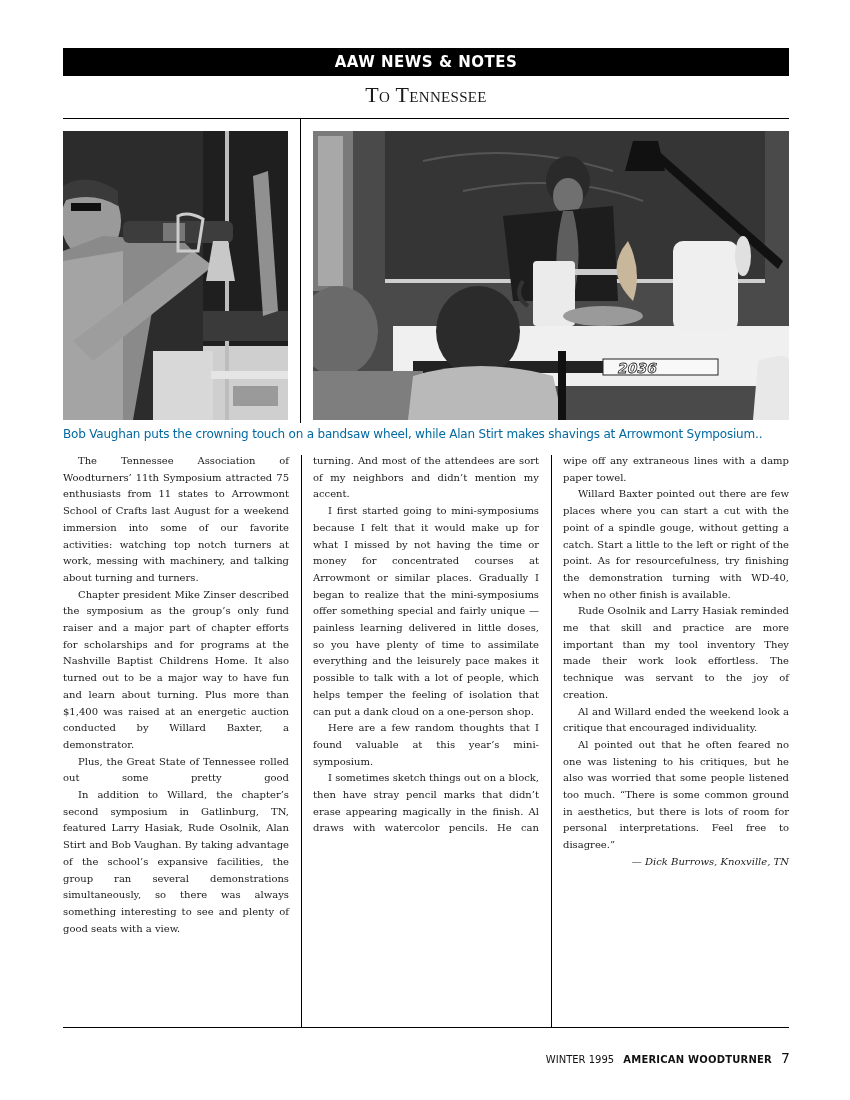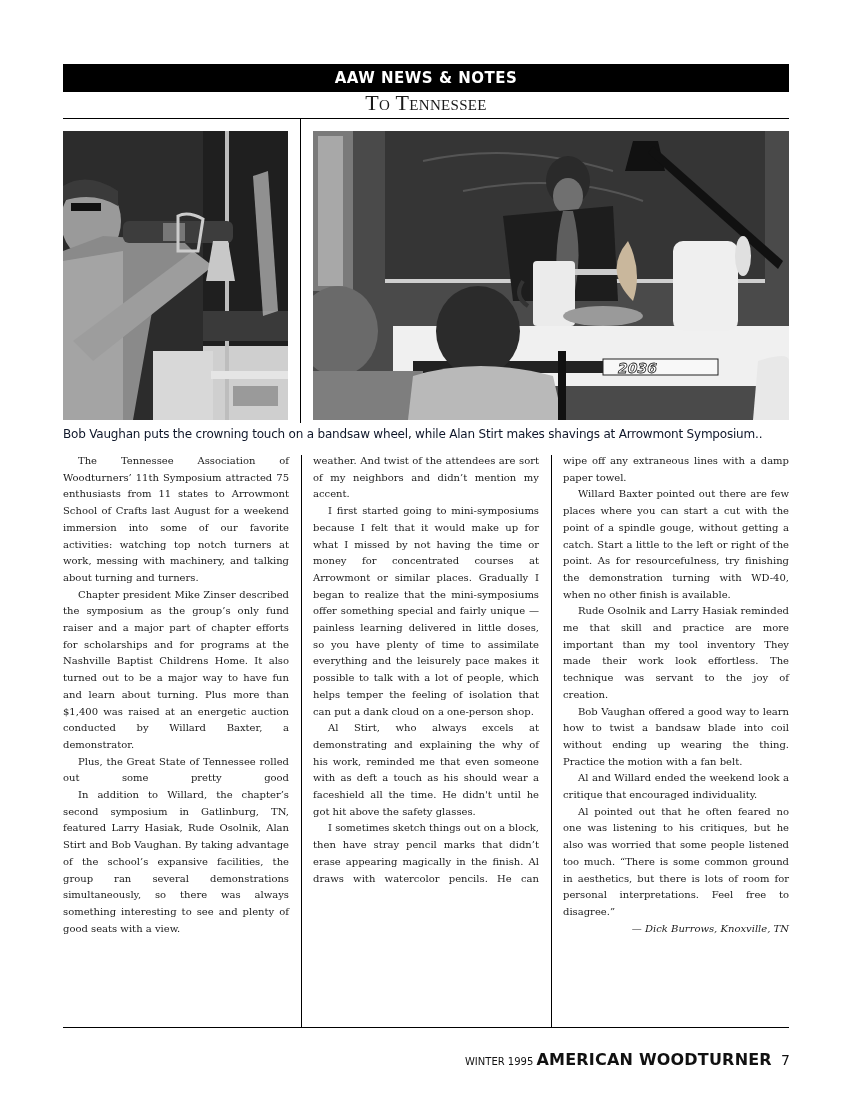--- a/index.html
+++ b/index.html
@@ -1,38 +1,37 @@
 <!DOCTYPE html>
 <html><head>
 <meta charset="utf-8">
 <style>
   html, body { margin: 0; padding: 0; background: #ffffff; }
   body { width: 850px; height: 1100px; position: relative; overflow: hidden; color: #1a1a1a; }
   .banner {
-    position: absolute; left: 63px; top: 64px; width: 726px; height: 28px;
+    position: absolute; left: 63px; top: 48px; width: 726px; height: 28px;
     background: #000; color: #fff; text-align: center;
     font-family: "DejaVu Sans", sans-serif; font-weight: bold; font-size: 15px;
     line-height: 28px; letter-spacing: 0.5px;
   }
   .title {
     position: absolute; left: 63px; top: 82px; width: 726px; text-align: center;
     font-family: "Liberation Serif", serif; font-size: 22px; font-variant: small-caps;
     letter-spacing: 0.3px;
-    margin-top: 8px;
   }
   .rule-top { position: absolute; left: 63px; top: 118px; width: 726px; height: 1px; background: #000; }
   .photo-divider { position: absolute; left: 300px; top: 118px; width: 1px; height: 305px; background: #000; }
 
   .photo { position: absolute; overflow: hidden; background: #ef4444; }
   .photo-left { left: 63px; top: 131px; width: 225px; height: 289px; }
   .photo-right { left: 313px; top: 131px; width: 476px; height: 289px; }
 
   .caption {
     position: absolute; left: 63px; top: 427px; width: 740px;
-    font-family: "DejaVu Sans", sans-serif; font-size: 12px; color: #0f172a;
+    font-family: "DejaVu Sans", sans-serif; font-size: 12px; color: #0369a1;
     white-space: nowrap; letter-spacing: -0.2px;
   }
   .col {
     position: absolute; top: 453px; width: 226px;
     font-family: "DejaVu Serif", serif; font-size: 10px; line-height: 16.7px;
     text-align: justify; color: #1a1a1a;
   }
   .col p { margin: 0; text-indent: 15px; }
   .col p.noindent { text-indent: 0; }
   .col1 { left: 63px; }
@@ -40,21 +39,21 @@
   .col3 { left: 563px; }
   .col-divider { position: absolute; top: 455px; width: 1px; height: 572px; background: #000; }
   .cd1 { left: 301px; }
   .cd2 { left: 551px; }
   .signature { text-align: right; font-style: italic; margin-top: 2px; }
   .rule-bottom { position: absolute; left: 63px; top: 1027px; width: 726px; height: 1px; background: #000; }
   .footer {
     position: absolute; right: 60px; top: 1050px;
     font-family: "DejaVu Sans", sans-serif; font-size: 10px; color: #111;
   }
-  .footer .mag { font-weight: bold; font-size: 16px; letter-spacing: 0.2px; }
+  .footer .mag { font-weight: bold; font-size: 10px; margin-left: 6px; letter-spacing: 0.2px; }
   .footer .pnum { font-size: 14px; margin-left: 6px; }
 </style>
 </head>
 <body>
 
 <div class="banner">AAW NEWS &amp; NOTES</div>
 <div class="title">To Tennessee</div>
 <div class="rule-top"></div>
 <div class="photo-divider"></div>
 
@@ -136,32 +135,31 @@
 
 <div class="col col1">
   <p>The Tennessee Association of Woodturners’ 11th Symposium attracted 75 enthusiasts from 11 states to Arrowmont School of Crafts last August for a weekend immersion into some of our favorite activities: watching top notch turners at work, messing with machinery, and talking about turning and turners.</p>
   <p>Chapter president Mike Zinser described the symposium as the group’s only fund raiser and a major part of chapter efforts for scholarships and for programs at the Nashville Baptist Childrens Home. It also turned out to be a major way to have fun and learn about turning. Plus more than $1,400 was raised at an energetic auction conducted by Willard Baxter, a  demonstrator.</p>
   <p style="text-align-last: justify;">Plus, the Great State of Tennessee rolled out some pretty good</p>
   <p>In addition to Willard, the chapter’s second symposium in Gatlinburg, TN, featured Larry Hasiak, Rude Osolnik, Alan Stirt and Bob Vaughan. By taking advantage of the school’s expansive facilities, the group ran several demonstrations simultaneously, so there was always something interesting to see and plenty of good seats with a view.</p>
 </div>
 <div class="col-divider cd1"></div>
 
 <div class="col col2">
-  <p class="noindent">weather. And twist of the attendees are sort of my neighbors and didn’t mention my accent.</p>
+  <p class="noindent">turning. And most of the attendees are sort of my neighbors and didn’t mention my accent.</p>
   <p>I first started going to mini-symposiums because I felt that it would make up for what I missed by not having the time or money for concentrated courses at Arrowmont or similar places. Gradually I began to realize that the mini-symposiums offer something special and fairly unique — painless learning delivered in little doses, so you have plenty of time to assimilate everything and the leisurely pace makes it possible to talk with a lot of people, which helps temper the feeling of  isolation that can put a dank cloud on a one-person shop.</p>
-  <p>Al Stirt, who always excels at demonstrating and explaining the why of his work, reminded me that even someone with as deft a touch as his should wear a faceshield all the time. He didn't until he got hit above the safety glasses.</p>
+  <p>Here are a few random thoughts that I found valuable at this year’s mini-symposium.</p>
   <p style="text-align-last: justify;">I sometimes sketch things out on a block, then have stray pencil marks that didn’t erase appearing magically in the finish. Al draws with watercolor pencils. He can</p>
 </div>
 <div class="col-divider cd2"></div>
 
 <div class="col col3">
   <p class="noindent">wipe off any extraneous lines with a damp paper towel.</p>
   <p>Willard Baxter pointed out there are few places where you can start a cut with the point of a spindle gouge, without getting a catch. Start a little to the left or right of the point. As for resourcefulness, try finishing the demonstration turning with WD-40, when no other finish is available.</p>
   <p>Rude Osolnik and Larry Hasiak reminded me that skill and practice are more important than my tool inventory They made their work look effortless. The technique was servant to the joy of creation.</p>
-  <p>Bob Vaughan offered a good way to learn how to twist  a bandsaw blade into coil without ending up wearing the thing. Practice the motion with a fan belt.</p>
   <p>Al and Willard ended the weekend look a critique that encouraged individuality.</p>
   <p>Al pointed out that he often feared no one was listening to his critiques, but he also was worried that some people listened too much. “There is some common ground in aesthetics, but there is lots of room for personal interpretations. Feel free to disagree.”</p>
   <p class="noindent signature">— Dick Burrows, Knoxville, TN</p>
 </div>
 
 <div class="rule-bottom"></div>
 
 <div class="footer">
   <span>WINTER 1995</span>
   <span class="mag">AMERICAN WOODTURNER</span>

